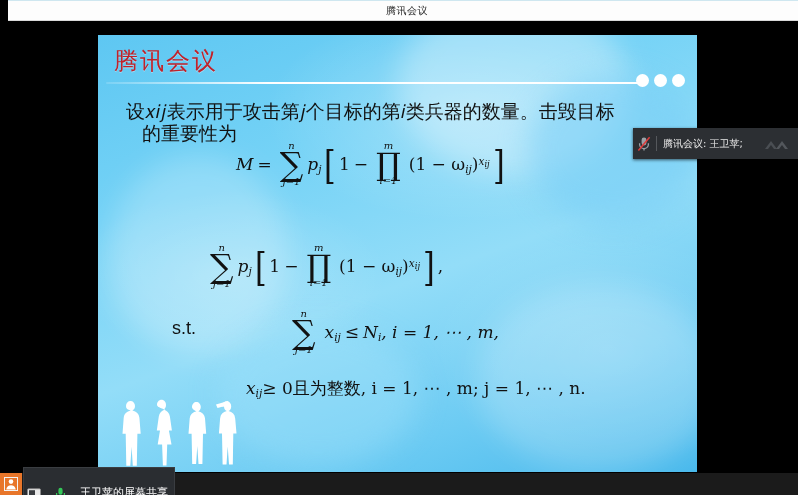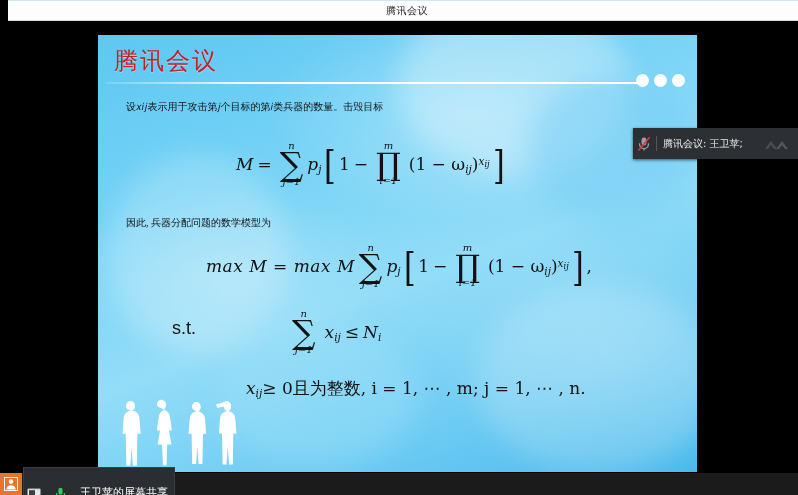--- a/index.html
+++ b/index.html
@@ -70,22 +70,22 @@
   .title-dots { position: absolute; right: 12px; top: 39px; display: flex; gap: 5px; align-items: center; }
   .title-dots .dot { width: 13px; height: 13px; border-radius: 50%; background: #ffffff; }
 
   
   .body {
     position: absolute; left: 0; top: 58px; width: 599px; height: 379px;
     color: #111; 
   }
   .para {
     position: absolute;
-    font-family: Liberation Serif, serif;
-    font-size: 10px; color: #111; line-height: 1.5;
+    font-family: Liberation Mono, monospace;
+    font-size: 19px; color: #111; line-height: 1.5;
     white-space: nowrap;
   }
   .p1 { left: 28px; top: 6px; }
   .p1b { left: 44px; top: 28px; }
   .p2 { left: 28px; top: 122px; }
   .st { left: 74px; top: 222px; font-family: "Liberation Sans", sans-serif; font-size: 18px; }
 
   
   .math {
     position: absolute;
@@ -183,20 +183,21 @@
     <div class="title-rule"></div>
     <div class="title-dots">
       <span class="dot"></span>
       <span class="dot"></span>
       <span class="dot"></span>
     </div>
 
     <div class="body">
 
       <div class="para p1">设𝑥𝑖𝑗表示用于攻击第𝑗个目标的第𝑖类兵器的数量。击毁目标</div>
+      <div class="para p1b">的重要性为</div>
 
       <div class="math m1">
         <span class="it">M</span>
         <span class="op">=</span>
         <span class="bigsum">
           <span class="lim top">n</span>
           <span class="glyph">∑</span>
           <span class="lim bot">j=1</span>
         </span>
         <span class="it"><span>p</span><sub>j</sub></span>
@@ -205,24 +206,22 @@
         <span class="op">−</span>
         <span class="bigprod">
           <span class="lim top">m</span>
           <span class="glyph">∏</span>
           <span class="lim bot">i=1</span>
         </span>
         <span style="margin-left:4px"><span>(1 − ω</span><sub>ij</sub><span>)</span><sup><span>x</span><sub style="font-size:.8em">ij</sub></sup></span>
         <span class="brk">]</span>
       </div>
 
-      <div class="para p2">因此, 兵器分配问题的数学模型为</div>
 
       <div class="math m2">
-        <span class="it" style="letter-spacing:.5px">max M  =  max M</span>
         <span class="bigsum">
           <span class="lim top">n</span>
           <span class="glyph">∑</span>
           <span class="lim bot">j=1</span>
         </span>
         <span class="it"><span>p</span><sub>j</sub></span>
         <span class="brk">[</span>
         <span>1</span>
         <span class="op">−</span>
         <span class="bigprod">
@@ -239,20 +238,21 @@
 
       <div class="math m3">
         <span class="bigsum">
           <span class="lim top">n</span>
           <span class="glyph">∑</span>
           <span class="lim bot">j=1</span>
         </span>
         <span class="it" style="margin-left:5px"><span>x</span><sub>ij</sub></span>
         <span class="op">≤</span>
         <span class="it"><span>N</span><sub>i</sub></span>
+        <span class="it">, i = 1, ⋯ , m,</span>
       </div>
 
       <div class="math m4">
         <span class="it"><span>x</span><sub>ij</sub></span>
         <span> ≥ 0且为整数, i = 1, ⋯ , m; j = 1, ⋯ , n.</span>
       </div>
     </div>
 
     <div class="figures">
       <svg width="130" height="72" viewBox="0 0 130 72" xmlns="http://www.w3.org/2000/svg">

